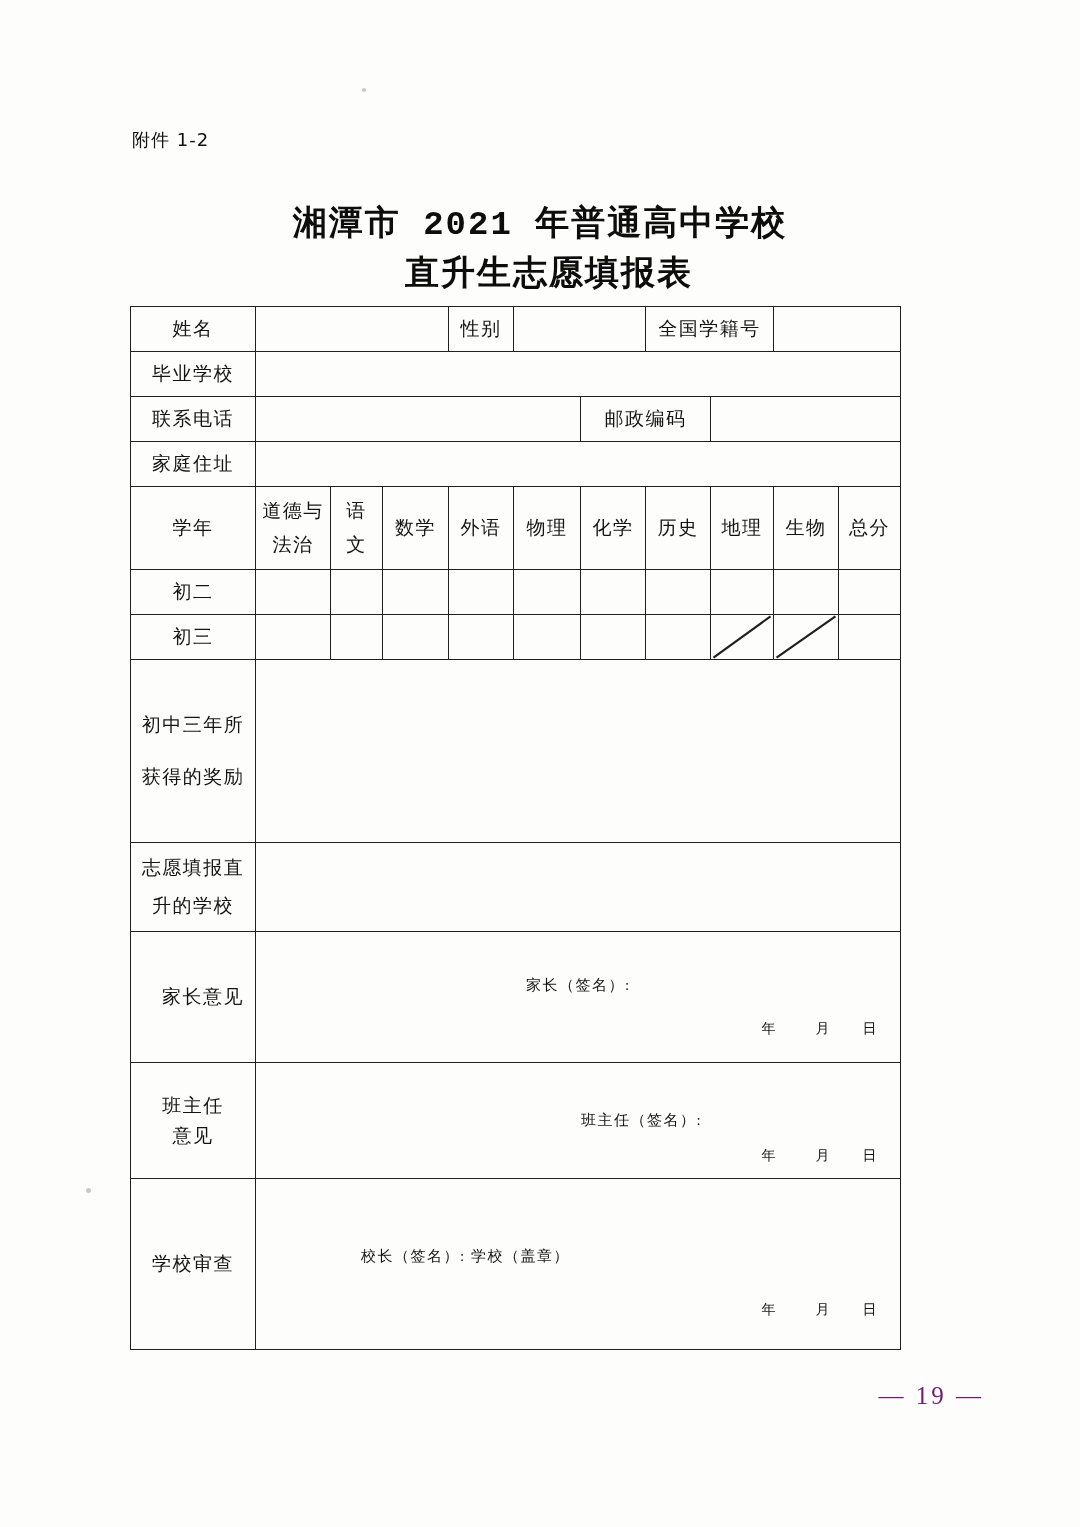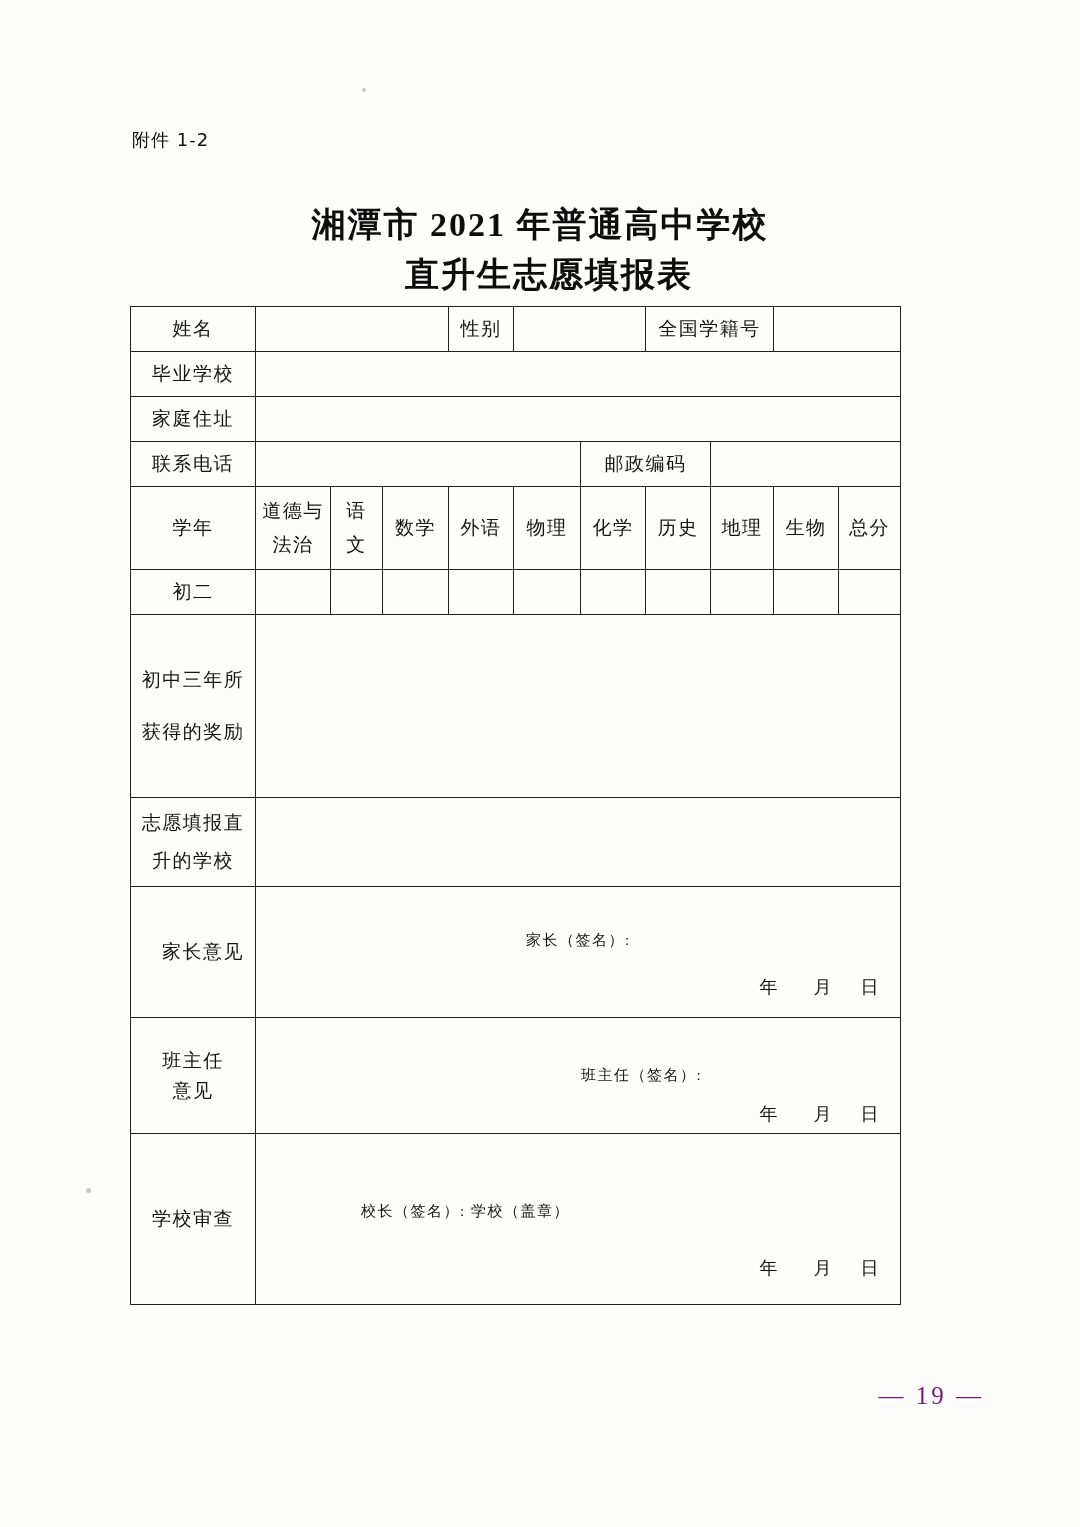--- a/index.html
+++ b/index.html
@@ -28,21 +28,21 @@
     font-size: 18px;
     letter-spacing: 1px;
     color: #111;
   }
   .doc-title {
     position: absolute;
     left: 0;
     right: 0;
     top: 200px;
     text-align: center;
-    font-family: Liberation Serif, serif;
+    font-family: Liberation Mono, monospace;
     font-weight: bold;
     font-size: 34px;
     line-height: 50px;
     letter-spacing: 2px;
     color: #0d0d0d;
   }
   .doc-title .line2 {
     display: block;
     padding-left: 18px;
   }
@@ -119,21 +119,21 @@
   .sig-line {
     position: absolute;
     white-space: nowrap;
     font-size: 15px;
     letter-spacing: 1.5px;
   }
   .date-line {
     position: absolute;
     right: 10px;
     white-space: nowrap;
-    font-size: 18px;
+    font-size: 14px;
     letter-spacing: 1px;
   }
   .date-line .d {
     display: inline-block;
     width: 54px;
     text-align: center;
   }
   .date-line .d.last { width: 40px; text-align: center; }
 
   .parent-sig { left: 250px; top: 44px; }
@@ -198,29 +198,29 @@
       <td class="lbl" colspan="2">全国学籍号</td>
       <td class="blank" colspan="2"></td>
     </tr>
 
     <tr class="row-info2">
       <td class="lbl">毕业学校</td>
       <td class="blank" colspan="10"></td>
     </tr>
 
     <tr class="row-info2">
-      <td class="lbl">家庭住址</td>
-      <td class="blank" colspan="10"></td>
-    </tr>
-
-    <tr class="row-info2">
       <td class="lbl">联系电话</td>
       <td class="blank" colspan="5"></td>
       <td class="lbl" colspan="2">邮政编码</td>
       <td class="blank" colspan="3"></td>
+    </tr>
+
+    <tr class="row-info2">
+      <td class="lbl">家庭住址</td>
+      <td class="blank" colspan="10"></td>
     </tr>
 
     <tr class="row-subjhdr">
       <td class="hdr">学年</td>
       <td class="hdr-two">
         <span class="cell-stack">
           <span>道德与</span>
           <span>法治</span>
         </span>
       </td>
@@ -248,20 +248,41 @@
       <td></td>
       <td></td>
       <td></td>
       <td></td>
       <td></td>
       <td></td>
       <td></td>
       <td></td>
     </tr>
 
+    <tr class="row-grade">
+      <td class="lbl">初三</td>
+      <td></td>
+      <td></td>
+      <td></td>
+      <td></td>
+      <td></td>
+      <td></td>
+      <td></td>
+      <td class="slash">
+        <svg viewBox="0 0 100 100" preserveAspectRatio="none">
+          <line x1="4" y1="97" x2="96" y2="3" stroke="#20201f" stroke-width="2.2" vector-effect="non-scaling-stroke"></line>
+        </svg>
+      </td>
+      <td class="slash">
+        <svg viewBox="0 0 100 100" preserveAspectRatio="none">
+          <line x1="4" y1="97" x2="96" y2="3" stroke="#20201f" stroke-width="2.2" vector-effect="non-scaling-stroke"></line>
+        </svg>
+      </td>
+      <td></td>
+    </tr>
 
     <tr class="row-award">
       <td class="lbl">
         <span class="cell-stack">
           <span>初中三年所</span>
           <span style="height:22px"></span>
           <span>获得的奖励</span>
         </span>
       </td>
       <td colspan="10"></td>

